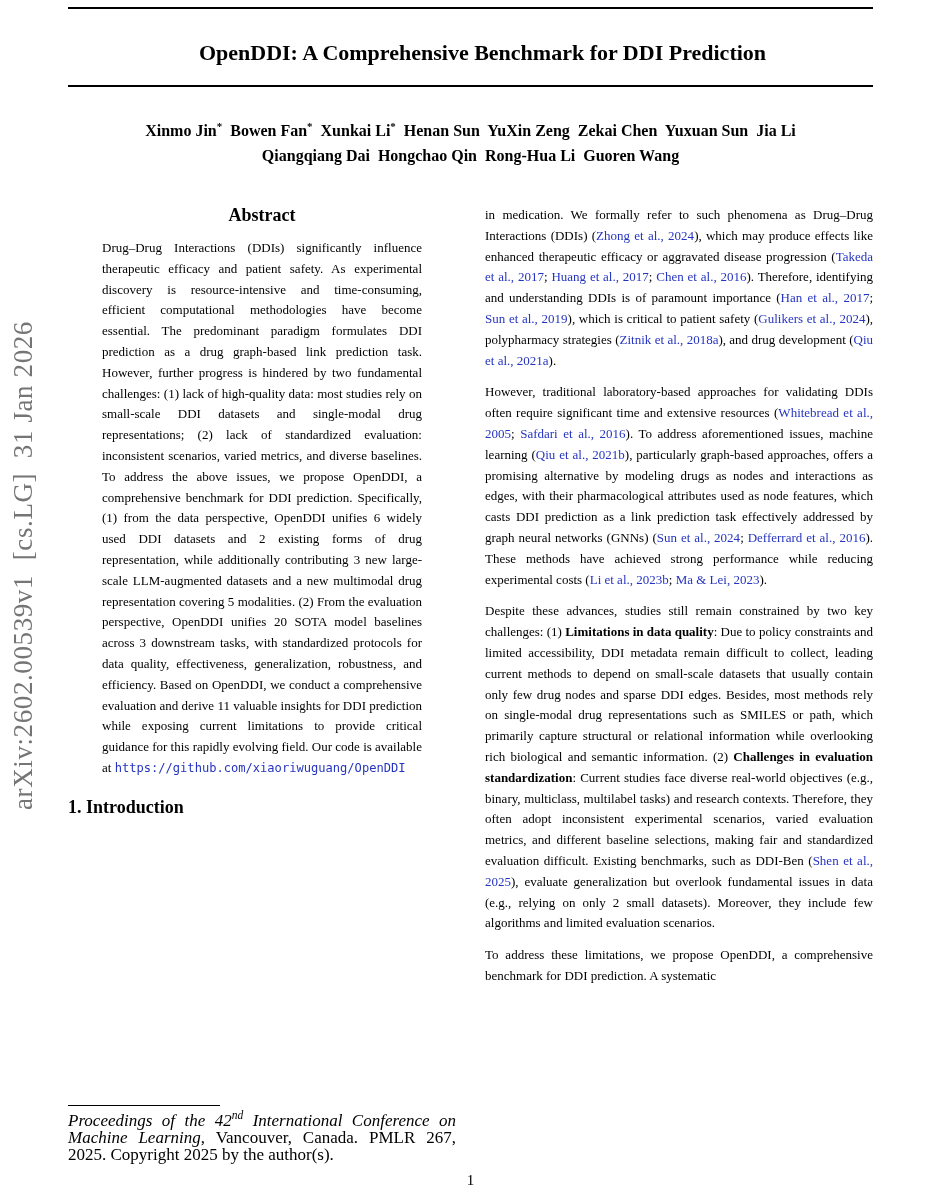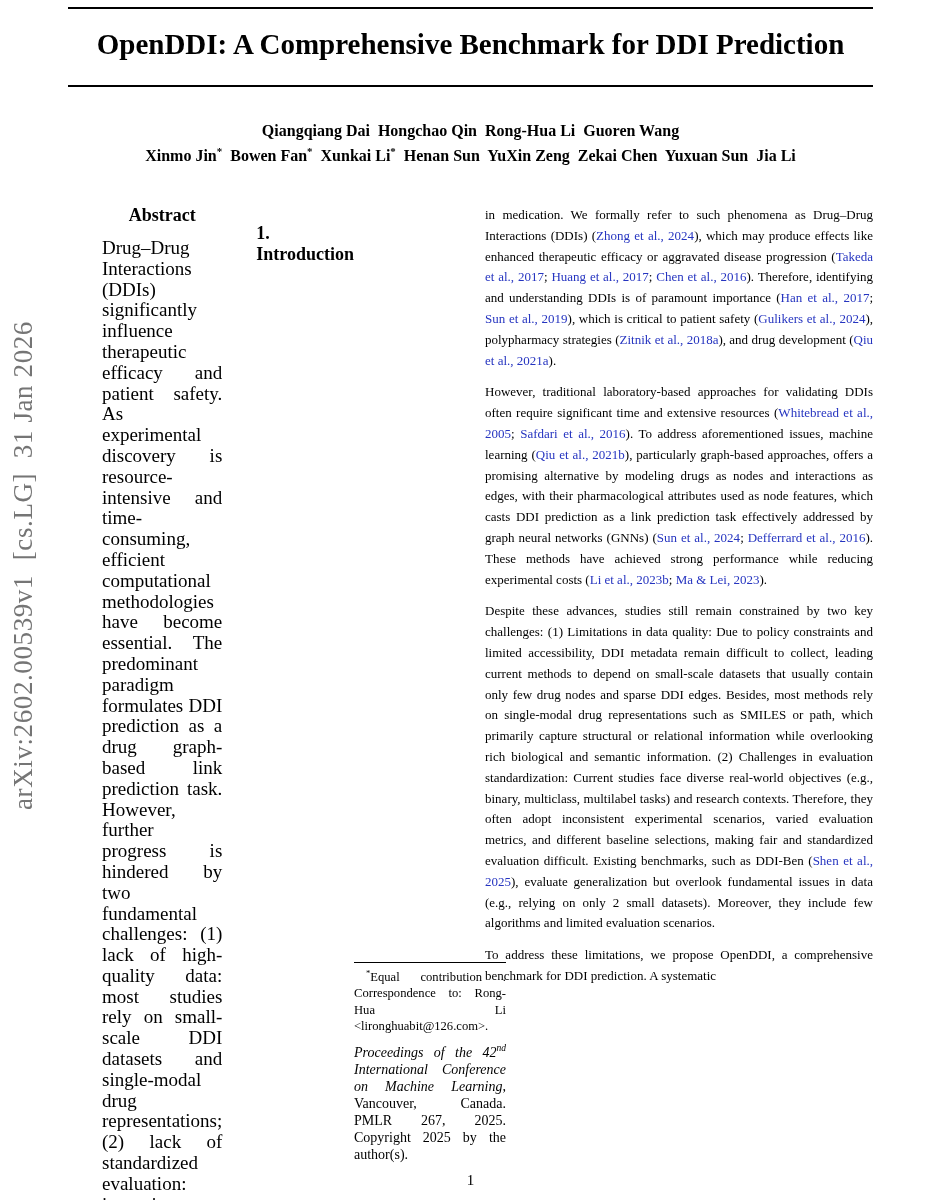--- a/index.html
+++ b/index.html
@@ -12,31 +12,31 @@
     width:941px;height:1200px;
     background:#fff;
     font-family:"Liberation Serif","DejaVu Serif",serif;
     color:#000;
     overflow:hidden;
   }
   .rule{position:absolute;left:68px;width:805px;background:#000;}
   .rule-top{top:7px;height:2.4px;}
   .rule-mid{top:85px;height:1.6px;}
   .title{
-    position:absolute;top:28px;left:68px;width:805px;margin:0;
-    text-align:center;font-size:29px;font-weight:bold;
+    position:absolute;top:28px;left:68px;width:805px;margin:12px;
+    text-align:center;font-size:22px;font-weight:bold;
   }
   .authors{
     position:absolute;top:118px;left:68px;width:805px;
     text-align:center;font-weight:bold;font-size:16px;line-height:25px;
   }
   .authors-line{white-space:pre-wrap;}
   .sup{vertical-align:super;font-size:0.68em;line-height:0;}
   .link{color:var(--link);}
-  .b{font-weight:normal;}
+  .b{font-weight:bold;}
   .i{font-style:italic;}
   .tt{font-family:"DejaVu Sans Mono","Liberation Mono",monospace;font-size:0.93em;overflow-wrap:anywhere;}
 
   .arxiv-strip{
     position:absolute;left:0;top:220px;width:46px;height:690px;
     display:flex;align-items:center;justify-content:center;
     pointer-events:none;
   }
   .arxiv-text{
     transform:rotate(-90deg);
@@ -44,49 +44,49 @@
     font-size:27px;
     letter-spacing:0.6px;
     color:var(--arxiv-gray);
   }
 
   .columns{
     position:absolute;left:68px;top:205px;width:805px;
     display:flex;gap:29px;
   }
   .col{width:388px;flex:0 0 388px;}
-  .col-left{height:958px;display:flex;flex-direction:row;}
+  .col-left{height:958px;display:flex;flex-direction:column;}
 
   .abstract-heading{
     margin:0 0 12px 0;text-align:center;
     font-size:18px;font-weight:bold;
   }
   .abstract-body{
     margin:0 34px;text-align:justify;
-    font-size:19px;line-height:20.8px;
+    font-size:13px;line-height:20.8px;
   }
   .section-heading{
     margin:18px 0 10px 0;
     font-size:18px;font-weight:bold;
   }
   .body-par{
     margin:0 0 11px 0;text-align:justify;
     font-size:13px;line-height:20.8px;
   }
   .body-par:last-child{margin-bottom:8px;}
 
   .footer-block{margin-top:auto;}
   .footnote-rule{width:152px;height:1.2px;background:#000;margin:0 0 6px 0;}
   .footnote{
     margin:0 0 10px 0;text-align:justify;
     font-size:12.6px;line-height:16.2px;text-indent:12px;
   }
   .proceedings{
     margin:0;text-align:justify;
-    font-size:14px;line-height:17px;
+    font-size:17px;line-height:17px;
   }
   .page-number{
     position:absolute;left:68px;top:1172px;width:805px;
     text-align:center;font-size:15px;
   }
 </style>
 </head>
 <body>
 
 <div class="page">
@@ -95,37 +95,36 @@
     <span class="arxiv-text">arXiv:2602.00539v1  [cs.LG]  31 Jan 2026</span>
   </div>
 
   <div class="rule rule-top"></div>
 
   <h1 class="title">OpenDDI: A Comprehensive Benchmark for DDI Prediction</h1>
 
   <div class="rule rule-mid"></div>
 
   <div class="authors">
+    <div class="authors-line"><span>Xinmo Jin</span><span class="sup">*</span><span>  Bowen Fan</span><span class="sup">*</span><span>  Xunkai Li</span><span class="sup">*</span><span>  Henan Sun  YuXin Zeng  Zekai Chen  Yuxuan Sun  Jia Li</span></div>
     <div class="authors-line"><span>Qiangqiang Dai  Hongchao Qin  Rong-Hua Li  Guoren Wang</span></div>
-    <div class="authors-line"><span>Xinmo Jin</span><span class="sup">*</span><span>  Bowen Fan</span><span class="sup">*</span><span>  Xunkai Li</span><span class="sup">*</span><span>  Henan Sun  YuXin Zeng  Zekai Chen  Yuxuan Sun  Jia Li</span></div>
   </div>
 
   <div class="columns">
 
     <div class="col col-left">
       <div>
         <h2 class="abstract-heading">Abstract</h2>
         <p class="abstract-body"><span>Drug–Drug Interactions (DDIs) significantly influence therapeutic efficacy and patient safety. As experimental discovery is resource-intensive and time-consuming, efficient computational methodologies have become essential. The predominant paradigm formulates DDI prediction as a drug graph-based link prediction task. However, further progress is hindered by two fundamental challenges: (1) lack of high-quality data: most studies rely on small-scale DDI datasets and single-modal drug representations; (2) lack of standardized evaluation: inconsistent scenarios, varied metrics, and diverse baselines. To address the above issues, we propose OpenDDI, a comprehensive benchmark for DDI prediction. Specifically, (1) from the data perspective, OpenDDI unifies 6 widely used DDI datasets and 2 existing forms of drug representation, while additionally contributing 3 new large-scale LLM-augmented datasets and a new multimodal drug representation covering 5 modalities. (2) From the evaluation perspective, OpenDDI unifies 20 SOTA model baselines across 3 downstream tasks, with standardized protocols for data quality, effectiveness, generalization, robustness, and efficiency. Based on OpenDDI, we conduct a comprehensive evaluation and derive 11 valuable insights for DDI prediction while exposing current limitations to provide critical guidance for this rapidly evolving field. Our code is available at </span><span class="link tt">https://github.com/xiaoriwuguang/OpenDDI</span></p>
       </div>
 
       <h2 class="section-heading">1. Introduction</h2>
 
       <div class="footer-block">
         <div class="footnote-rule"></div>
-        <p class="footnote"><span class="sup">*</span><span>Equal contribution . Correspondence to: Rong-Hua Li &lt;lironghuabit@126.com&gt;.</span></p>
         <p class="proceedings"><span class="i">Proceedings of the 42</span><span class="i sup">nd</span><span class="i"> International Conference on Machine Learning</span><span>, Vancouver, Canada. PMLR 267, 2025. Copyright 2025 by the author(s).</span></p>
       </div>
     </div>
 
     <div class="col col-right">
       <p class="body-par"><span>in medication. We formally refer to such phenomena as Drug–Drug Interactions (DDIs) (</span><span class="link">Zhong et al., 2024</span><span>), which may produce effects like enhanced therapeutic efficacy or aggravated disease progression (</span><span class="link">Takeda et al., 2017</span><span>; </span><span class="link">Huang et al., 2017</span><span>; </span><span class="link">Chen et al., 2016</span><span>). Therefore, identifying and understanding DDIs is of paramount importance (</span><span class="link">Han et al., 2017</span><span>; </span><span class="link">Sun et al., 2019</span><span>), which is critical to patient safety (</span><span class="link">Gulikers et al., 2024</span><span>), polypharmacy strategies (</span><span class="link">Zitnik et al., 2018a</span><span>), and drug development (</span><span class="link">Qiu et al., 2021a</span><span>).</span></p>
       <p class="body-par"><span>However, traditional laboratory-based approaches for validating DDIs often require significant time and extensive resources (</span><span class="link">Whitebread et al., 2005</span><span>; </span><span class="link">Safdari et al., 2016</span><span>). To address aforementioned issues, machine learning (</span><span class="link">Qiu et al., 2021b</span><span>), particularly graph-based approaches, offers a promising alternative by modeling drugs as nodes and interactions as edges, with their pharmacological attributes used as node features, which casts DDI prediction as a link prediction task effectively addressed by graph neural networks (GNNs) (</span><span class="link">Sun et al., 2024</span><span>; </span><span class="link">Defferrard et al., 2016</span><span>). These methods have achieved strong performance while reducing experimental costs (</span><span class="link">Li et al., 2023b</span><span>; </span><span class="link">Ma &amp; Lei, 2023</span><span>).</span></p>
       <p class="body-par"><span>Despite these advances, studies still remain constrained by two key challenges: (1) </span><span class="b">Limitations in data quality</span><span>: Due to policy constraints and limited accessibility, DDI metadata remain difficult to collect, leading current methods to depend on small-scale datasets that usually contain only few drug nodes and sparse DDI edges. Besides, most methods rely on single-modal drug representations such as SMILES or path, which primarily capture structural or relational information while overlooking rich biological and semantic information. (2) </span><span class="b">Challenges in evaluation standardization</span><span>: Current studies face diverse real-world objectives (e.g., binary, multiclass, multilabel tasks) and research contexts. Therefore, they often adopt inconsistent experimental scenarios, varied evaluation metrics, and different baseline selections, making fair and standardized evaluation difficult. Existing benchmarks, such as DDI-Ben (</span><span class="link">Shen et al., 2025</span><span>), evaluate generalization but overlook fundamental issues in data (e.g., relying on only 2 small datasets). Moreover, they include few algorithms and limited evaluation scenarios.</span></p>
       <p class="body-par"><span>To address these limitations, we propose OpenDDI, a comprehensive benchmark for DDI prediction. A systematic</span></p>
     </div>

